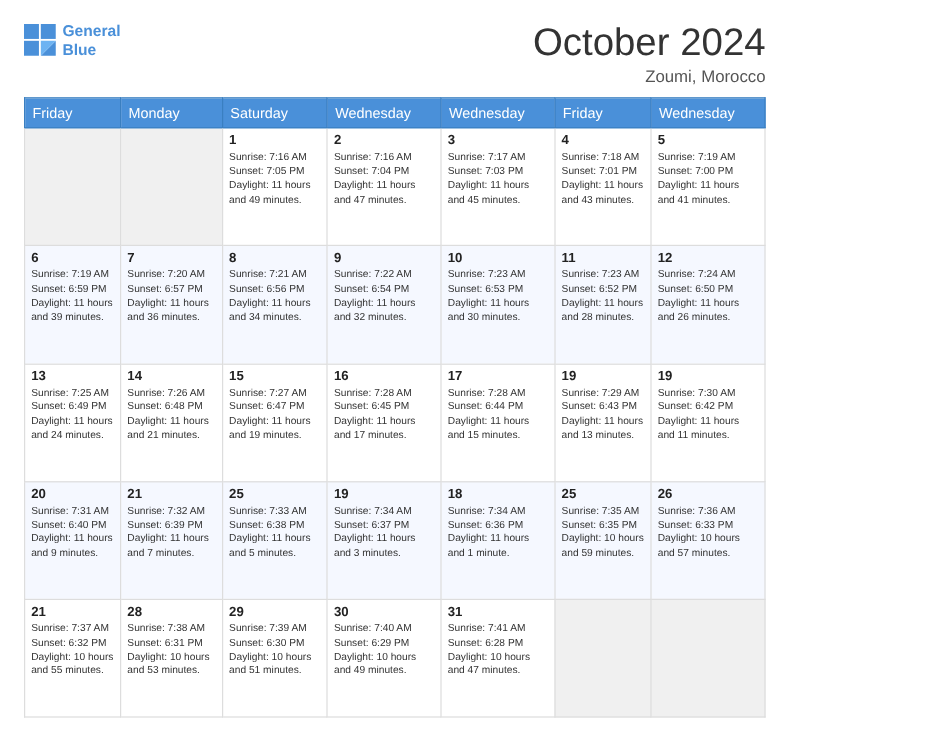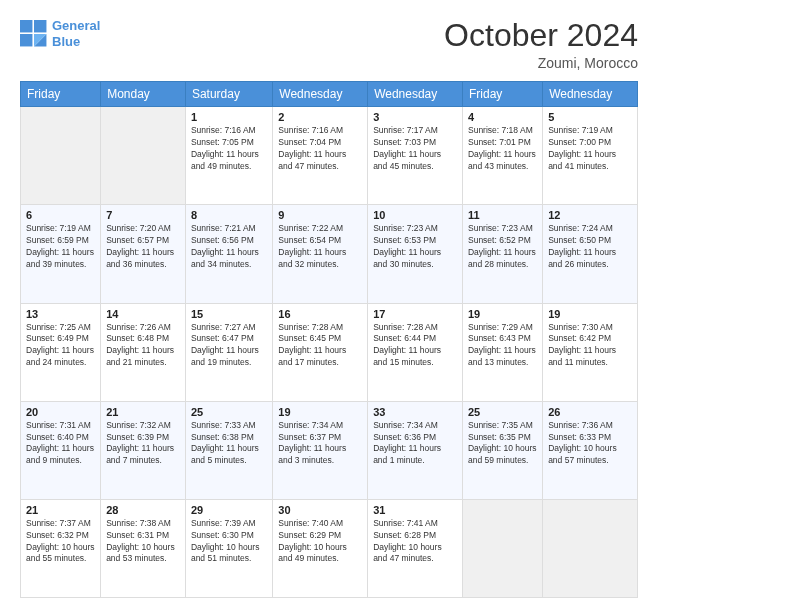--- a/index.html
+++ b/index.html
@@ -231,21 +231,21 @@
           </td>
           <td>
             <div class="cell-day">25</div>
             <div class="cell-info">Sunrise: 7:33 AM<br>Sunset: 6:38 PM<br>Daylight: 11 hours and 5 minutes.</div>
           </td>
           <td>
             <div class="cell-day">19</div>
             <div class="cell-info">Sunrise: 7:34 AM<br>Sunset: 6:37 PM<br>Daylight: 11 hours and 3 minutes.</div>
           </td>
           <td>
-            <div class="cell-day">33</div>
+            <div class="cell-day">18</div>
             <div class="cell-info">Sunrise: 7:34 AM<br>Sunset: 6:36 PM<br>Daylight: 11 hours and 1 minute.</div>
           </td>
           <td>
             <div class="cell-day">25</div>
             <div class="cell-info">Sunrise: 7:35 AM<br>Sunset: 6:35 PM<br>Daylight: 10 hours and 59 minutes.</div>
           </td>
           <td>
             <div class="cell-day">26</div>
             <div class="cell-info">Sunrise: 7:36 AM<br>Sunset: 6:33 PM<br>Daylight: 10 hours and 57 minutes.</div>
           </td>

